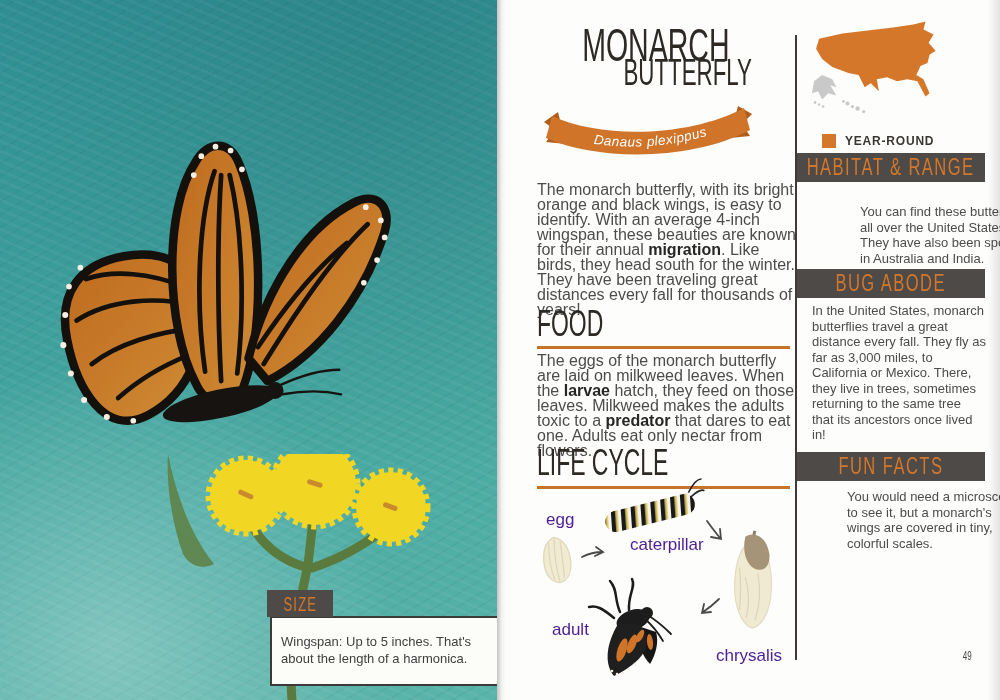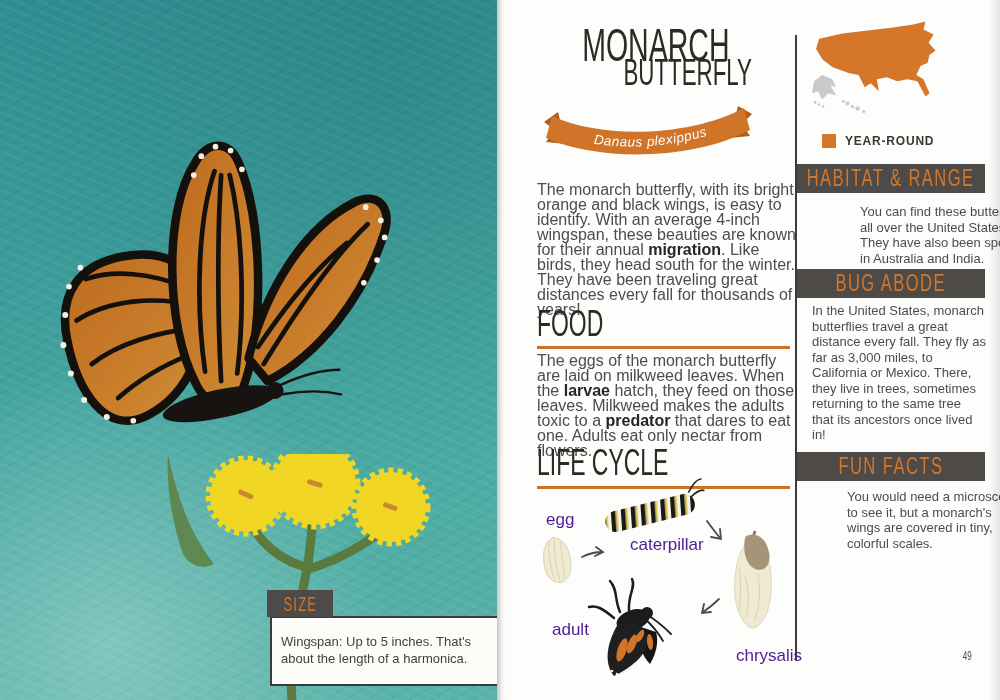--- a/index.html
+++ b/index.html
@@ -58,21 +58,21 @@
   .sidebar{position:absolute;left:795px;top:0;width:205px;height:700px;}
   .divider{position:absolute;left:0;top:35px;width:2px;height:625px;background:#3d3a37;}
   .map-svg{position:absolute;left:17px;top:18px;width:152px;height:97px;}
   .legend{position:absolute;left:27px;top:134px;display:flex;align-items:center;}
   .legend-swatch{width:14px;height:14px;background:#d4772b;}
   .legend-label{margin-left:9px;font-size:12px;font-weight:bold;color:#3a3733;letter-spacing:.8px;}
 
   .banner{position:absolute;left:2px;width:188px;height:29px;background:#4e4a47;
     display:flex;align-items:center;justify-content:center;}
   .banner .cond{color:#d4772b;font-size:23px;letter-spacing:2px;transform:scaleX(.72);}
-  .banner-1{top:164px;justify-content:center;} .banner-2{top:269px;} .banner-3{top:452px;}
+  .banner-1{top:153px;justify-content:center;} .banner-2{top:269px;} .banner-3{top:452px;}
   .side-text{position:absolute;left:17px;width:174px;margin:0;font-size:13px;line-height:15.5px;
     color:#4c4c4c;}
   .side-text-1{top:204px;margin-left:48px;} .side-text-2{top:303px;} .side-text-3{top:489px;margin-left:35px;}
   .page-num{position:absolute;left:165px;top:648px;font-size:13px;color:#4b4b4b;}
 </style>
 </head>
 <body>
 
 <div class="spread">
 
@@ -213,21 +213,21 @@
     <span class="lc-label" style="left:130px;top:535px;">caterpillar</span>
     <svg class="lc-item" style="left:204px;top:518px;width:22px;height:26px;" viewBox="0 0 22 26">
       <path d="M3,3 C8,10 12,15 16,20 M16,11 L17,21 L7,19" fill="none" stroke="#4a4a4a" stroke-width="1.8" stroke-linecap="round"></path>
     </svg>
     <svg class="lc-item" style="left:226px;top:528px;width:54px;height:106px;" viewBox="0 0 56 108">
       <path d="M30,2 L28,10" stroke="#8a7b60" stroke-width="3"></path>
       <path d="M28,10 C41,16 48,36 47,62 C46,86 38,100 27,103 C16,99 8,80 9,56 C10,32 17,16 28,10 Z" fill="#f0ead3" stroke="#e2dac0" stroke-width="1.2"></path>
       <path d="M20,50 C24,64 24,80 21,92 M33,46 C36,62 35,80 30,95 M14,40 C16,56 15,72 14,84" fill="none" stroke="#ddd3b5" stroke-width="1.2"></path>
       <path d="M20,8 C30,2 42,8 45,26 C46,38 40,44 32,42 C23,40 16,26 20,8 Z" fill="#a59478"></path>
     </svg>
-    <span class="lc-label" style="left:236px;top:646px;">chrysalis</span>
+    <span class="lc-label" style="left:216px;top:646px;">chrysalis</span>
     <svg class="lc-item" style="left:198px;top:596px;width:24px;height:20px;" viewBox="0 0 24 20">
       <path d="M21,3 C16,8 11,12 5,16 M13,16 L4,17 L6,8" fill="none" stroke="#4a4a4a" stroke-width="1.8" stroke-linecap="round"></path>
     </svg>
     <svg class="lc-item" style="left:86px;top:576px;width:92px;height:108px;" viewBox="0 0 92 108">
       <g fill="none" stroke="#1c1c1c" stroke-width="2.5" stroke-linecap="round">
         <path d="M34,36 C28,22 32,14 24,5"></path>
         <path d="M43,34 C42,18 50,11 46,3"></path>
         <path d="M28,42 C16,32 10,29 3,31"></path>
       </g>
       <path d="M60,38 C70,44 78,51 85,58 M58,42 C67,50 73,58 77,65" fill="none" stroke="#1c1c1c" stroke-width="1.8" stroke-linecap="round"></path>

